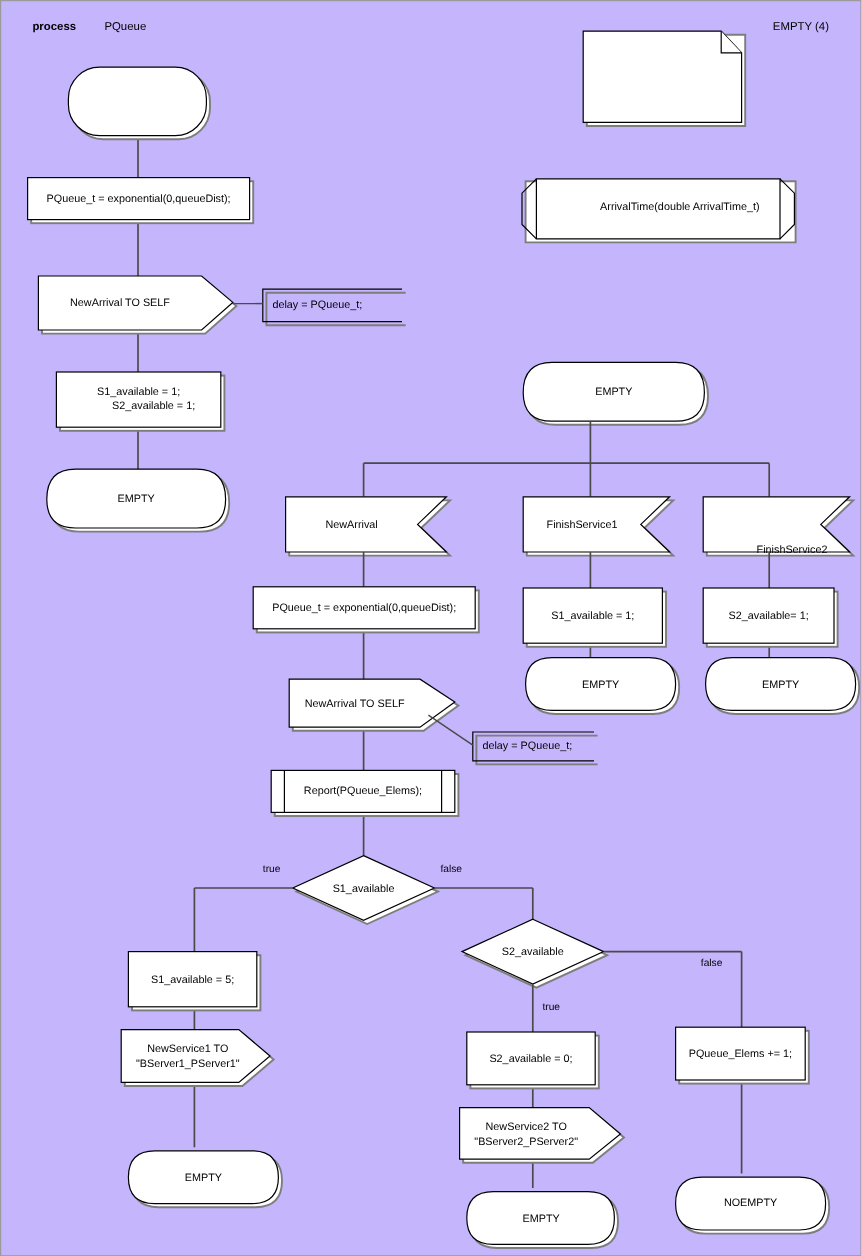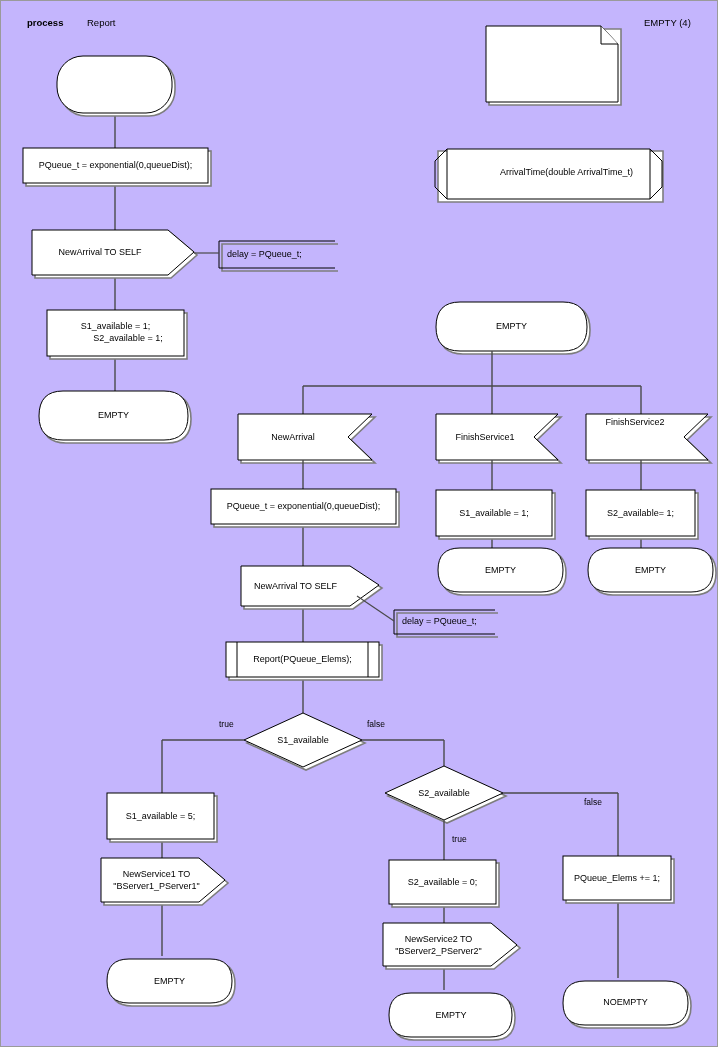--- a/index.html
+++ b/index.html
@@ -62,21 +62,21 @@
     white-space: pre;
   }
   .shape-fill { fill: #ffffff; }
 </style>
 </head>
 <body>
 
 <div id="page">
 
   <div class="lbl lbl-left hdr-bold" style="left:26px; top:16px;">process</div>
-  <div class="lbl lbl-left hdr-reg" style="left:86px; top:16px;">Report</div>
+  <div class="lbl lbl-left hdr-reg" style="left:86px; top:16px;">PQueue</div>
   <div class="lbl lbl-left hdr-reg" style="left:643px; top:16px;">EMPTY (4)</div>
 
   <div class="dcl-text" style="left:488px; top:28px;">DCL</div>
   <div class="dcl-text" style="left:488px; top:38px;">int S1_available= 0;</div>
   <div class="dcl-text" style="left:488px; top:48px;">int S2_available =0;</div>
   <div class="dcl-text" style="left:488px; top:58px;">int PQueue_Elems = 0;</div>
   <div class="dcl-text" style="left:488px; top:68px;">double PQueue_t = 1;</div>
   <div class="dcl-text" style="left:488px; top:78px;">double queueDist = 0.5;</div>
 
   <svg id="svg-layer" viewBox="0 0 718 1047" xmlns="http://www.w3.org/2000/svg">
@@ -300,21 +300,21 @@
   <div class="lbl" style="left:31px; top:246px; width:136px;">NewArrival TO SELF</div>
   <div class="lbl lbl-left" style="left:226px; top:248px;">delay = PQueue_t;</div>
   <div class="lbl" style="left:46px; top:320px; width:137px;">S1_available = 1;</div>
   <div class="lbl" style="left:46px; top:332px; width:162px;">S2_available = 1;</div>
   <div class="lbl" style="left:38px; top:409px; width:149px;">EMPTY</div>
 
   <div class="lbl" style="left:435px; top:320px; width:151px;">EMPTY</div>
 
   <div class="lbl" style="left:237px; top:431px; width:110px;">NewArrival</div>
   <div class="lbl" style="left:435px; top:431px; width:98px;">FinishService1</div>
-  <div class="lbl" style="left:585px; top:416px; width:98px;">FinishService2</div>
+  <div class="lbl" style="left:585px; top:452px; width:98px;padding-left:25px;">FinishService2</div>
 
   <div class="lbl" style="left:435px; top:507px; width:116px;">S1_available = 1;</div>
   <div class="lbl" style="left:437px; top:564px; width:125px;">EMPTY</div>
 
   <div class="lbl" style="left:585px; top:507px; width:109px;">S2_available= 1;</div>
   <div class="lbl" style="left:587px; top:564px; width:125px;">EMPTY</div>
 
   <div class="lbl" style="left:210px; top:500px; width:185px;">PQueue_t = exponential(0,queueDist);</div>
   <div class="lbl" style="left:240px; top:580px; width:109px;">NewArrival TO SELF</div>
   <div class="lbl lbl-left" style="left:401px; top:615px;">delay = PQueue_t;</div>

